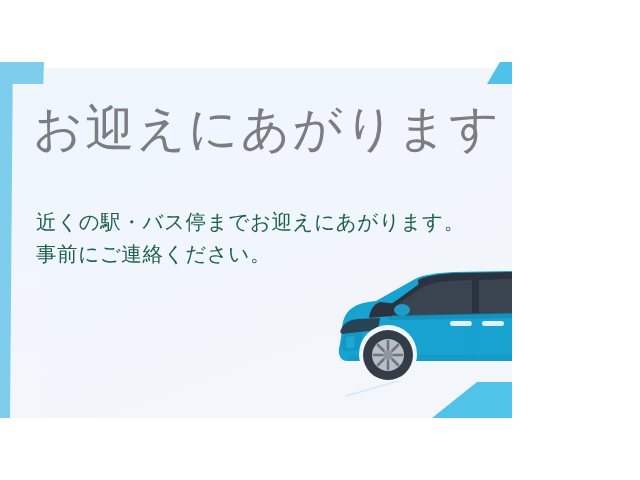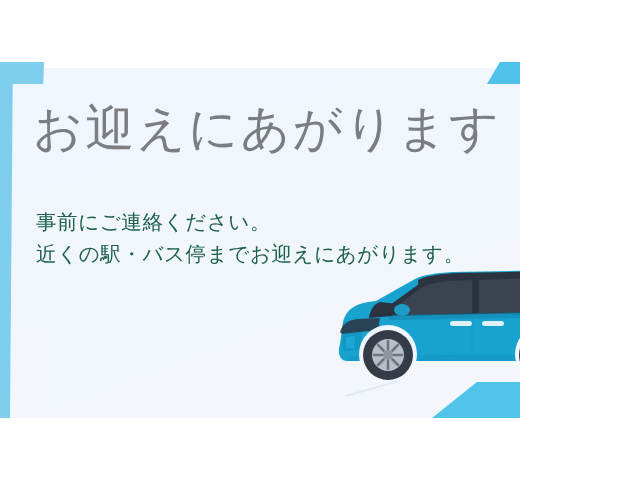--- a/index.html
+++ b/index.html
@@ -2,21 +2,21 @@
 <html><head>
 <meta charset="utf-8">
 <style>
   html,body{margin:0;padding:0;}
   body{
     width:640px;height:480px;
     background:#ffffff;
     font-family:"Liberation Sans","DejaVu Sans",sans-serif;
     overflow:hidden;
   }
-  #stage{position:relative;width:512px;height:480px;background:#fff;overflow:hidden;padding-left:8px;}
+  #stage{position:relative;width:512px;height:480px;background:#fff;overflow:hidden;}
 
   
   .panel{
     position:absolute;left:0;top:68px;width:622px;height:350px;
     background:linear-gradient(160deg,#eff6fe 0%,#f1f6fc 45%,#f4f6fa 100%);
   }
 
   
   .tab-tl{position:absolute;left:0;top:62px;width:42px;height:22px;background:#7ecdec;}
   .band-left{position:absolute;left:0;top:62px;width:44px;height:356px;background:#7ecdec;
@@ -81,22 +81,22 @@
 
   <div class="br-a"></div>
   <div class="br-b"></div>
   <div class="hair">
       <i></i>
     </div>
 
   <div class="title">お迎えにあがります</div>
 
   <div class="sub">
+    <div>近くの駅・バス停までお迎えにあがります。</div>
     <div>事前にご連絡ください。</div>
-    <div>近くの駅・バス停までお迎えにあがります。</div>
   </div>
 
   <div class="car">
     <svg viewBox="0 0 278 128" xmlns="http://www.w3.org/2000/svg">
       <defs>
         <clipPath id="bodyclip">
           <path d="M20 72 C22 50 34 44 54 42 L92 22 C100 18 112 16 130 15
                    L236 13 C252 13 258 18 258 28 L258 94
                    C258 100 254 103 246 103 L24 103 C18 103 16 96 18 88 Z"></path>
         </clipPath>

